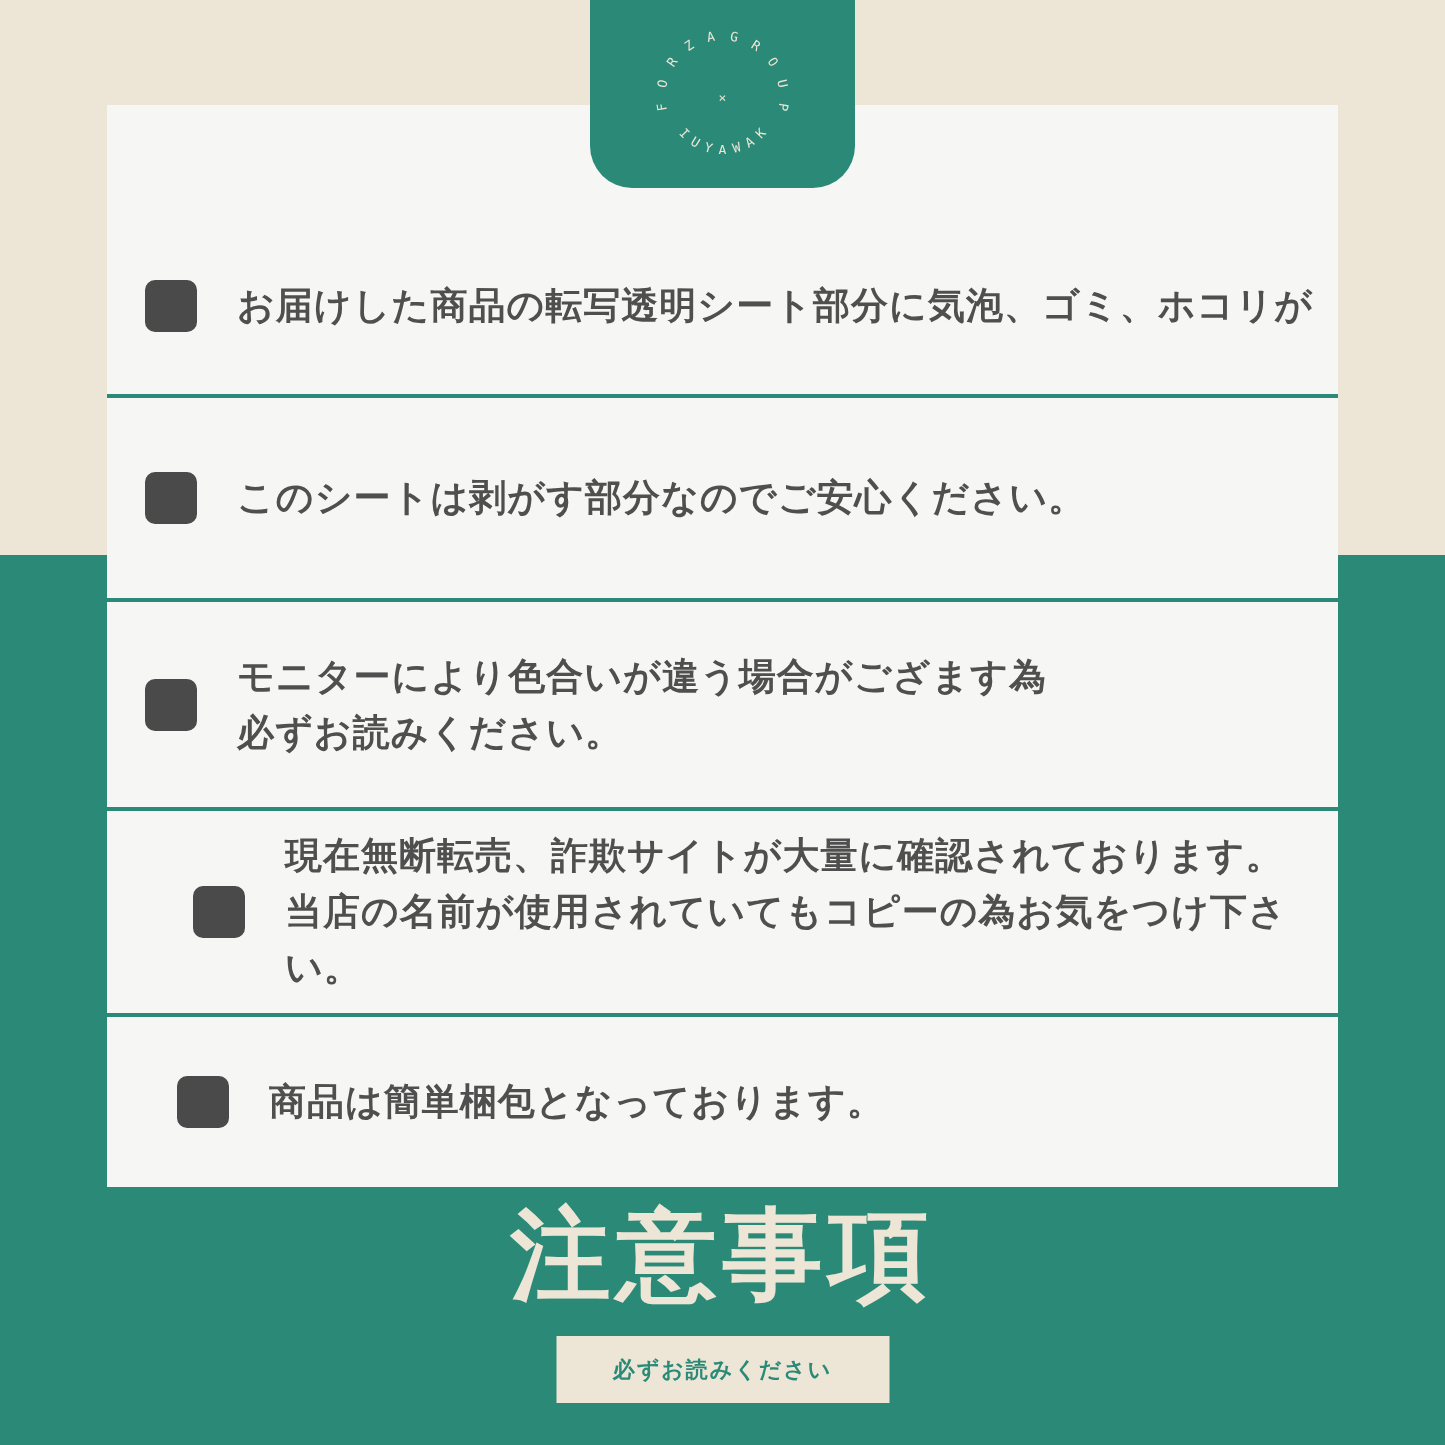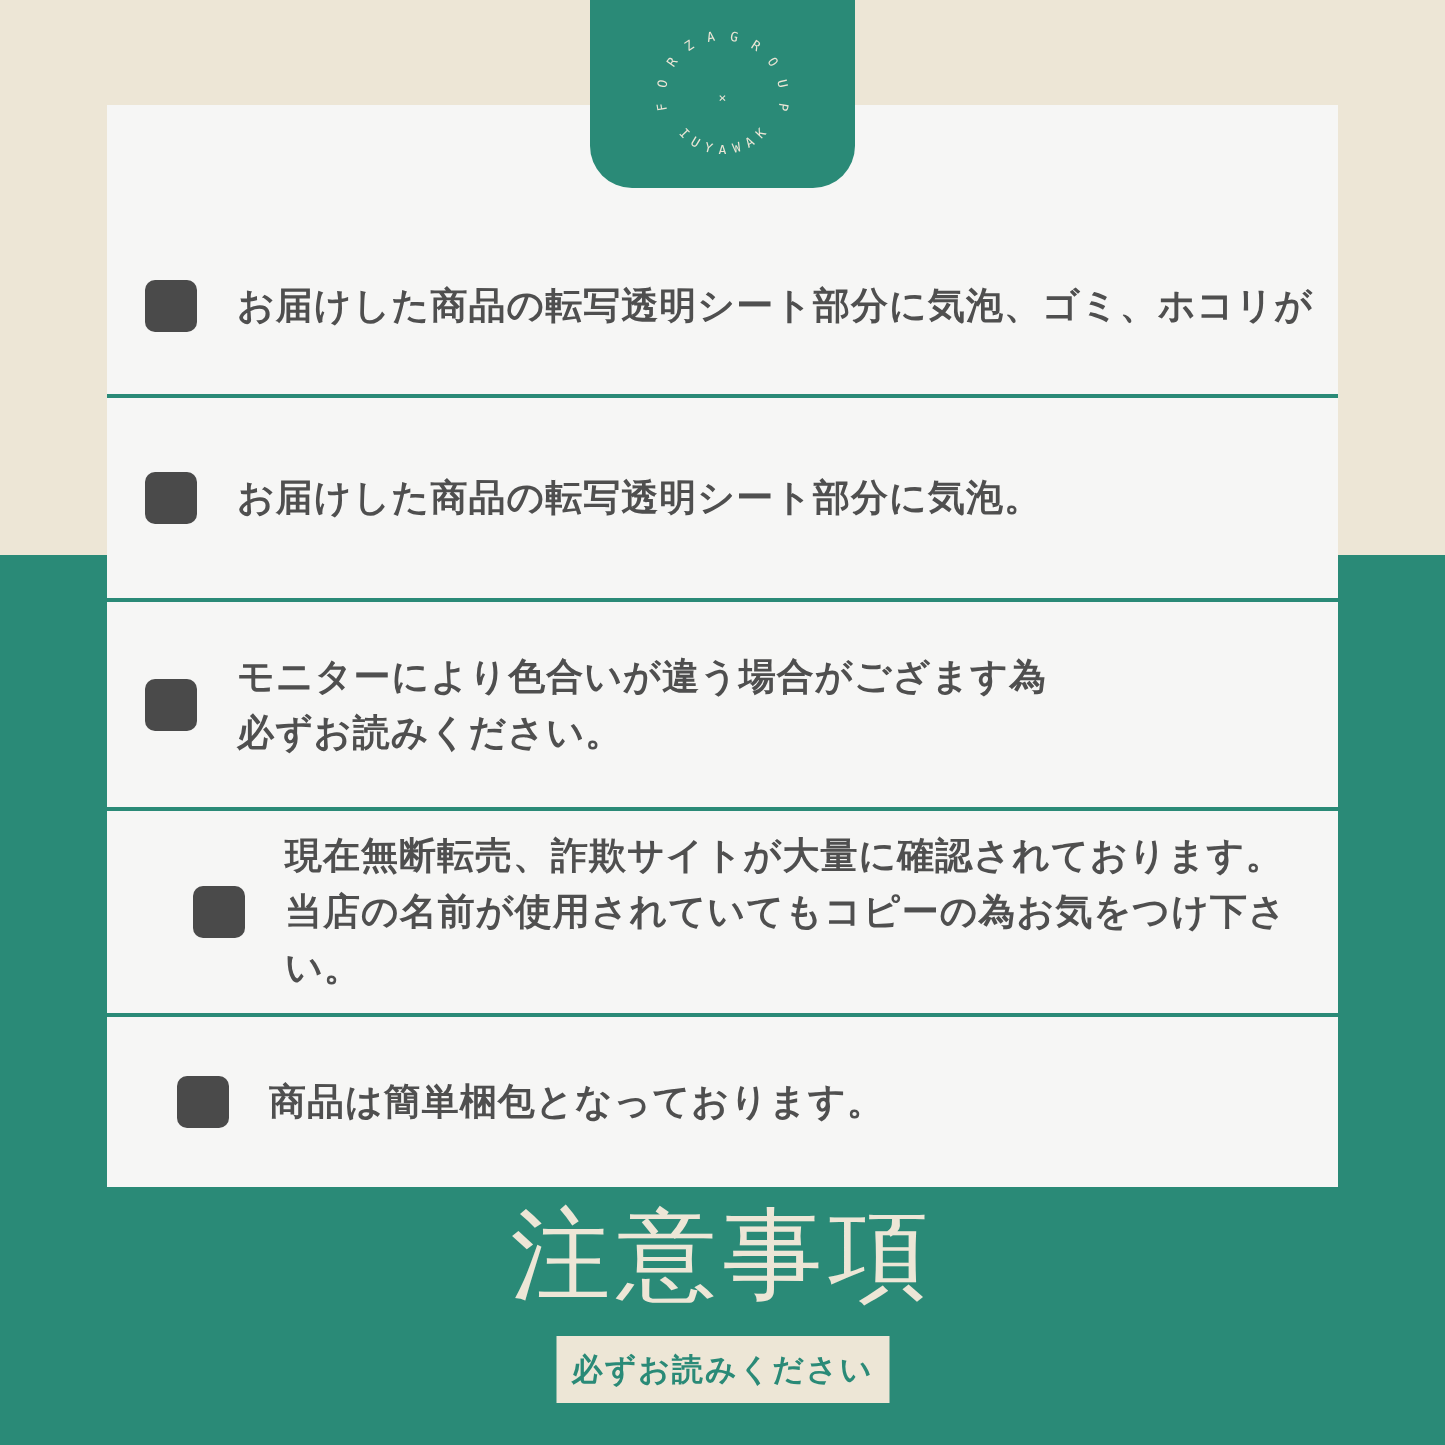--- a/index.html
+++ b/index.html
@@ -23,24 +23,24 @@
   .notice.n2{height:200px;}
   .notice.n3{height:205px;}
   .notice.n4{height:202px;margin-left:48px;}
   .notice.n5{height:170px;margin-left:32px;}
   .divider{height:4px;background:#2a8a77;flex-shrink:0;}
   .checkbox{width:52px;height:52px;border-radius:10px;background:#4a4a4a;flex-shrink:0;margin-right:40px;}
   .notice-text{color:#4f4f4f;font-size:37px;font-weight:bold;line-height:56px;letter-spacing:1px;}
 
   
   .footer-title{position:absolute;left:0;top:1200px;width:1445px;text-align:center;
-                color:#ede6d6;font-size:100px;font-weight:normal;letter-spacing:6px;line-height:110px;z-index:2;}
+                color:#ede6d6;font-size:100px;font-weight:bold;letter-spacing:6px;line-height:110px;z-index:2;}
   .read-label{position:absolute;left:50%;top:1336px;transform:translateX(-50%);
               width:333px;height:67px;background:#ede6d6;display:flex;align-items:center;justify-content:center;
-              color:#2a8a77;font-size:31px;font-weight:bold;letter-spacing:2px;z-index:2;}
+              color:#2a8a77;font-size:22px;font-weight:bold;letter-spacing:2px;z-index:2;}
 </style>
 </head>
 <body>
 
 <div class="page">
 
   <div class="bg-top"></div>
 
   <div class="badge">
     <svg viewBox="0 0 265 188">
@@ -65,21 +65,21 @@
       <div class="notice-text">
         <div>お届けした商品の転写透明シート部分に気泡、ゴミ、ホコリが</div>
       </div>
     </div>
 
     <div class="divider"></div>
 
     <div class="notice n2">
       <div class="checkbox"></div>
       <div class="notice-text">
-        <div>お届けした商品の転写透明シート部分に気泡。</div>
+        <div>このシートは剥がす部分なのでご安心ください。</div>
       </div>
     </div>
 
     <div class="divider"></div>
 
     <div class="notice n3">
       <div class="checkbox"></div>
       <div class="notice-text">
         <div>モニターにより色合いが違う場合がござます為</div>
         <div>必ずお読みください。</div>

